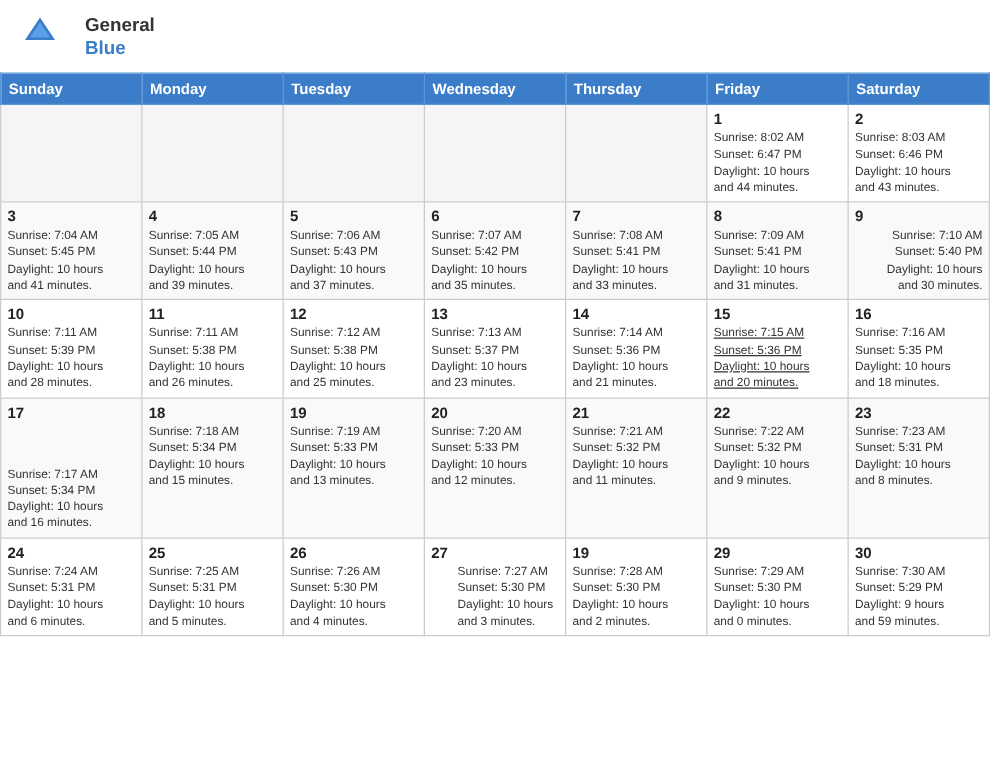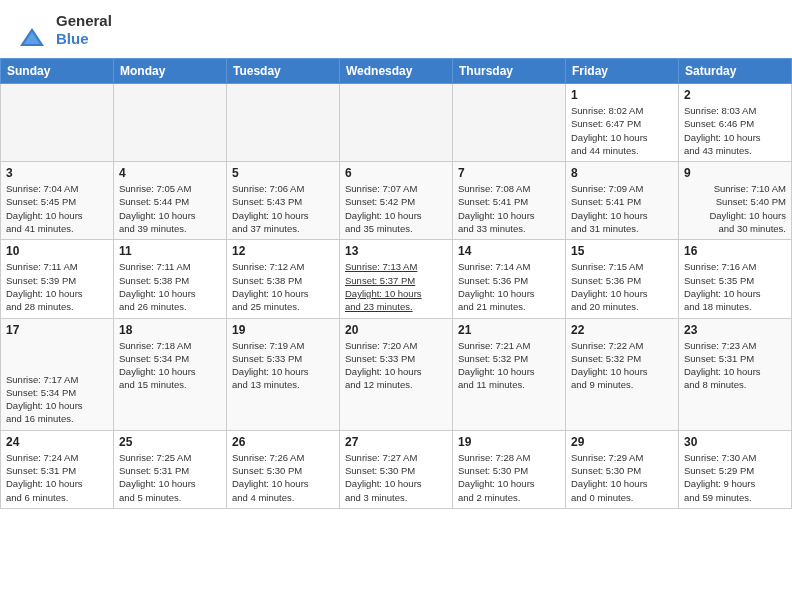--- a/index.html
+++ b/index.html
@@ -11,22 +11,22 @@
       overflow: hidden;
     }
     .header {
       display: flex;
       justify-content: space-between;
       align-items: flex-start;
       padding: 12px 18px 4px 18px;
     }
     .logo {
       display: flex;
-      align-items: flex-end;
-      gap: 8px;
+      align-items: flex-start;
+      gap: 20px;
     }
     .logo-text-general {
       font-size: 15px;
       font-weight: bold;
       color: #333;
     }
     .logo-text-blue {
       font-size: 15px;
       font-weight: bold;
       color: #3b7dc8;
@@ -214,35 +214,35 @@
         </td>
         <td>
           <span class="day-number">12</span>
           <div class="day-info" style="white-space: pre-line;">Sunrise: 7:12 AM
 Sunset: 5:38 PM
 Daylight: 10 hours
 and 25 minutes.</div>
         </td>
         <td>
           <span class="day-number">13</span>
-          <div class="day-info" style="white-space: pre-line; text-decoration: underline;">Sunrise: 7:13 AM
+          <div class="day-info" style="white-space: pre-line;">Sunrise: 7:13 AM
 Sunset: 5:37 PM
 Daylight: 10 hours
 and 23 minutes.</div>
         </td>
         <td>
           <span class="day-number">14</span>
           <div class="day-info" style="white-space: pre-line;">Sunrise: 7:14 AM
 Sunset: 5:36 PM
 Daylight: 10 hours
 and 21 minutes.</div>
         </td>
         <td>
           <span class="day-number">15</span>
-          <div class="day-info" style="white-space: pre-line;">Sunrise: 7:15 AM
+          <div class="day-info" style="white-space: pre-line; text-decoration: underline;">Sunrise: 7:15 AM
 Sunset: 5:36 PM
 Daylight: 10 hours
 and 20 minutes.</div>
         </td>
         <td>
           <span class="day-number">16</span>
           <div class="day-info" style="white-space: pre-line;">Sunrise: 7:16 AM
 Sunset: 5:35 PM
 Daylight: 10 hours
 and 18 minutes.</div>
@@ -316,21 +316,21 @@
         </td>
         <td>
           <span class="day-number">26</span>
           <div class="day-info" style="white-space: pre-line;">Sunrise: 7:26 AM
 Sunset: 5:30 PM
 Daylight: 10 hours
 and 4 minutes.</div>
         </td>
         <td>
           <span class="day-number">27</span>
-          <div class="day-info" style="white-space: pre-line;">Sunrise: 7:27 AM
+          <div class="day-info" style="white-space: pre-line; margin-left: 21px;">Sunrise: 7:27 AM
 Sunset: 5:30 PM
 Daylight: 10 hours
 and 3 minutes.</div>
         </td>
         <td>
           <span class="day-number">19</span>
           <div class="day-info" style="white-space: pre-line;">Sunrise: 7:28 AM
 Sunset: 5:30 PM
 Daylight: 10 hours
 and 2 minutes.</div>

